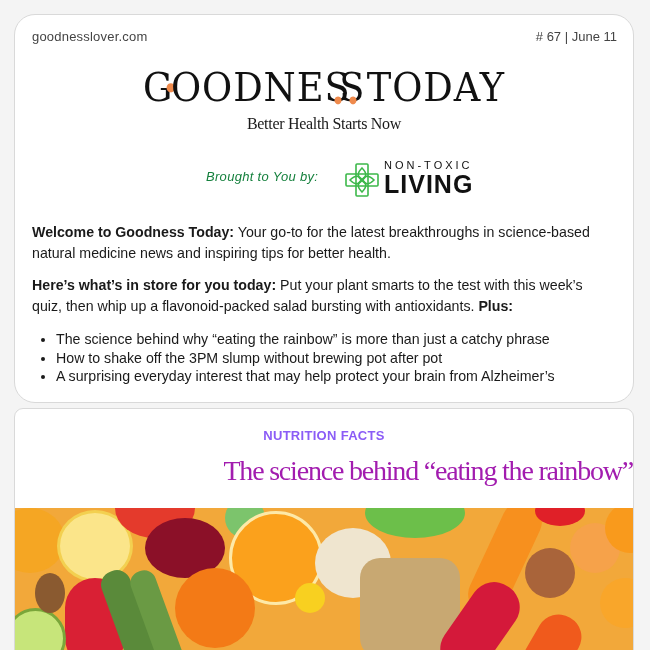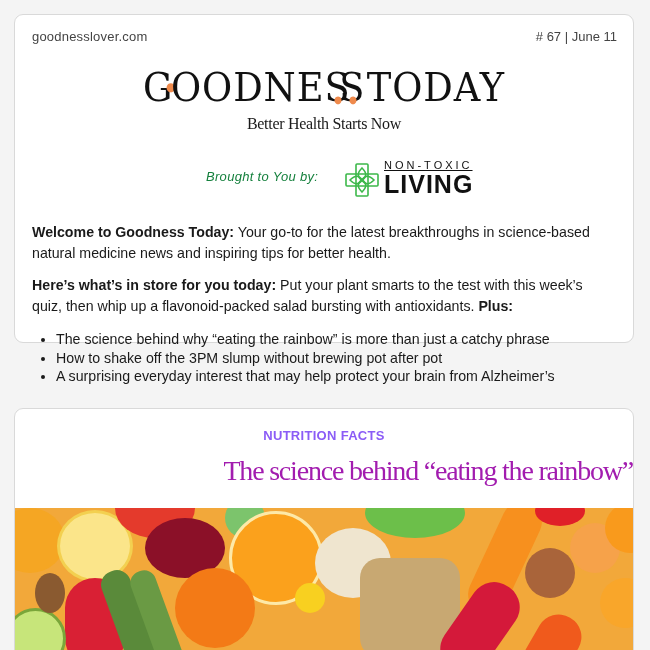--- a/index.html
+++ b/index.html
@@ -11,21 +11,21 @@
     position: relative;
   }
   .card {
     position: absolute;
     left: 14px; width: 620px;
     background: #ffffff;
     border: 1px solid #d9d9d9;
     border-radius: 9px;
     box-sizing: border-box;
   }
-  #card1 { top: 14px; height: 329px; }
+  #card1 { top: 14px; height: 389px; border-radius: 21px; }
   #card2 { top: 408px; height: 260px; overflow: hidden; }
 
   .topbar { position: absolute; top: 14px; left: 17px; right: 16px; height: 16px; font-size: 13px; color: #444; }
   .site { position: absolute; left: 0; top: 0; letter-spacing: 0.2px; }
   .issue { position: absolute; right: 0; top: 0; }
 
   .masthead {
     position: absolute; top: 50px; left: 0; right: 0;
     text-align: center;
     font-family: "DejaVu Serif", serif;
@@ -43,21 +43,21 @@
     letter-spacing: -0.3px;
   }
 
   .sponsor { position: absolute; top: 144px; left: 0; right: 0; height: 40px; }
   .sponsor-label {
     position: absolute; left: 191px; top: 10px;
     font-size: 13px; font-style: italic; color: #15803d; letter-spacing: 0.3px;
   }
   .sponsor-logo { position: absolute; left: 329px; top: 0; width: 150px; height: 40px; }
   .sponsor-logo svg { position: absolute; left: 0; top: 3px; }
-  .logo-small { position: absolute; left: 40px; top: 0; font-size: 11px; letter-spacing: 3px; color: #111; text-decoration: underline; }
+  .logo-small { position: absolute; left: 40px; top: 0; font-size: 11px; letter-spacing: 3px; color: #111; }
   .logo-big { position: absolute; left: 40px; top: 11px; font-size: 25px; font-weight: bold; letter-spacing: 1px; color: #111; }
 
   .body-text {
     position: absolute; left: 17px; right: 20px;
     font-size: 14.2px; line-height: 21px; color: #1a1a1a;
   }
   #welcome { top: 207px; }
   #instore { top: 260px; }
   .body-text b { font-weight: bold; }
   ul.teasers {

